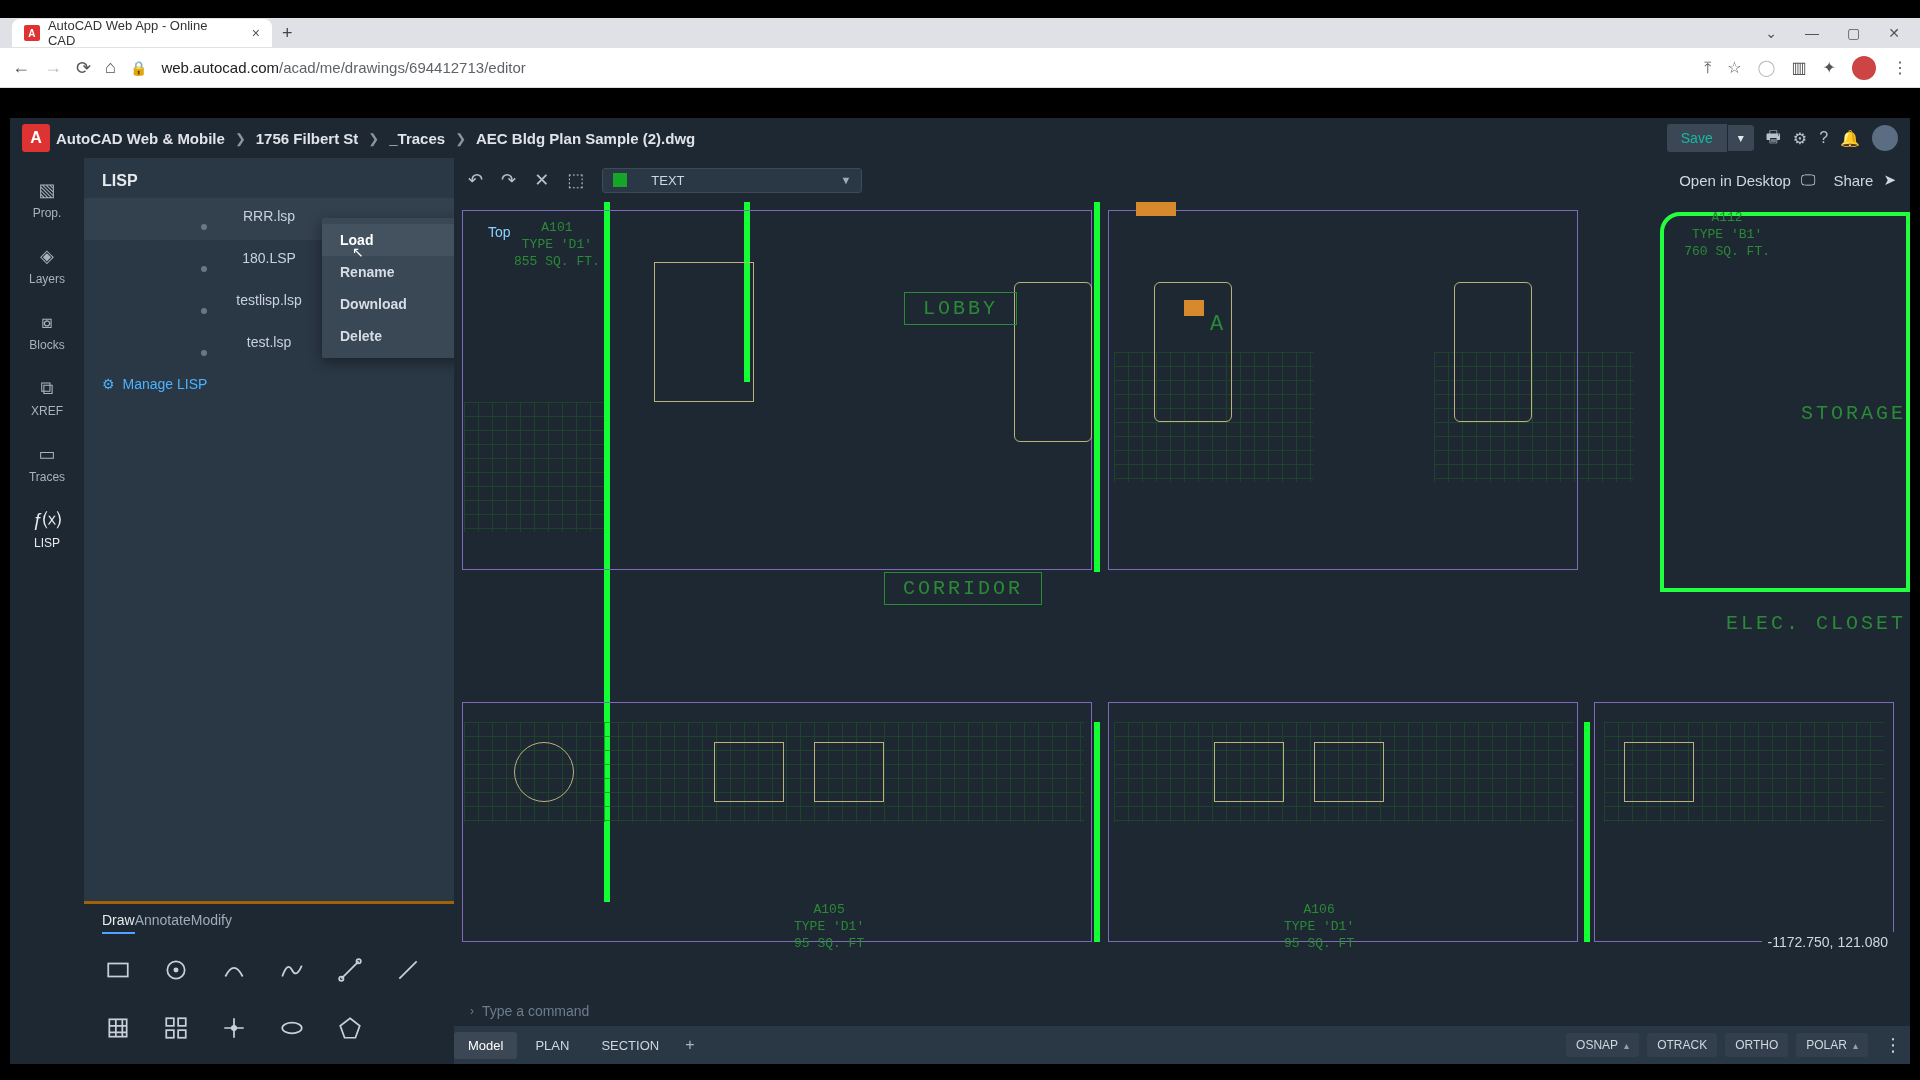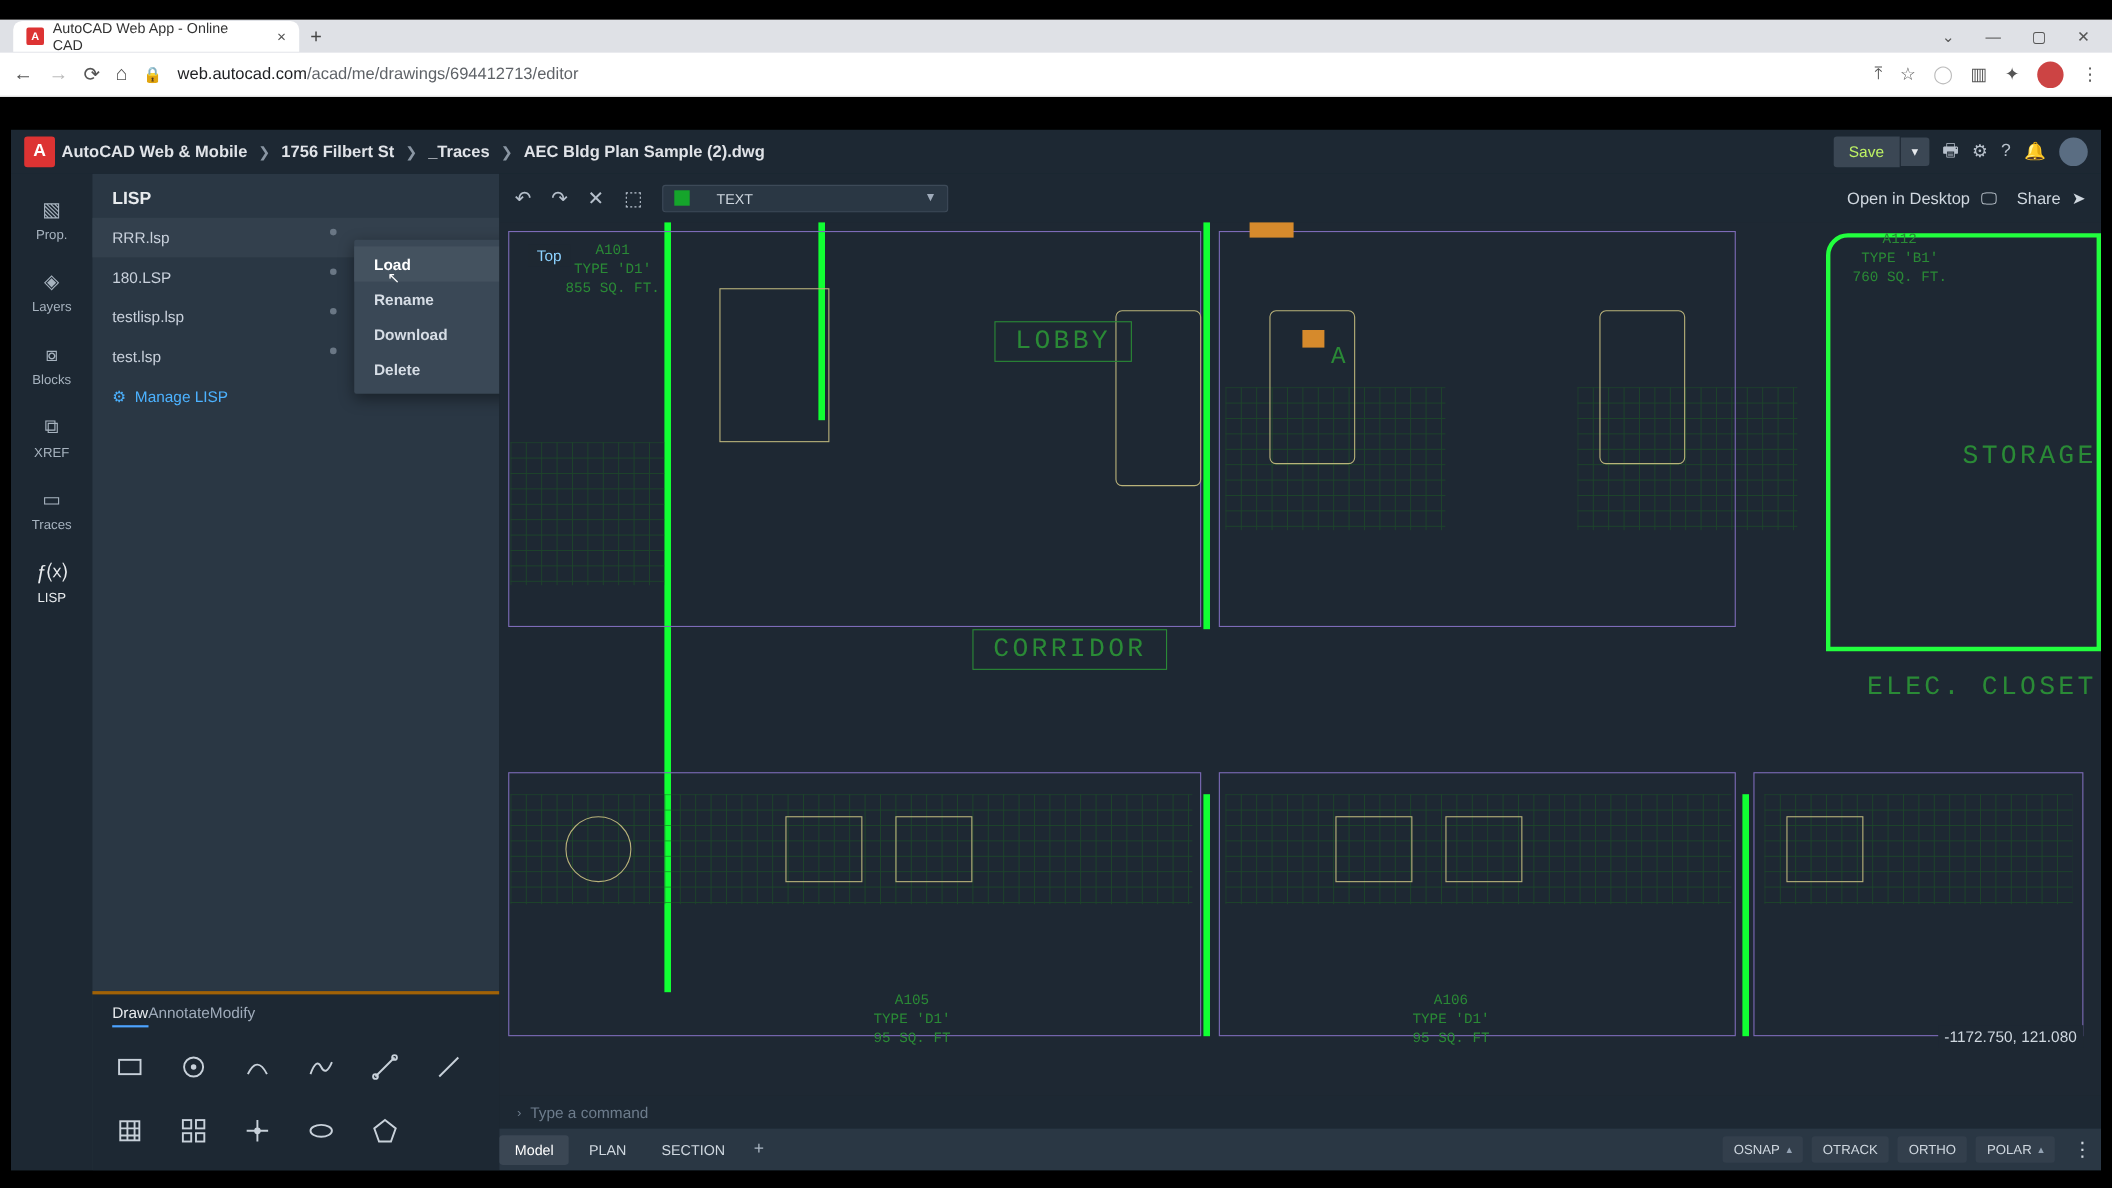--- a/index.html
+++ b/index.html
@@ -26,39 +26,39 @@
   .app { position: absolute; top: 118px; left: 10px; right: 10px; bottom: 16px; background: #1d2833; display: flex; flex-direction: column; overflow: hidden; border-radius: 0; }
 
   
   .app-header { height: 40px; background: #1d2833; display: flex; align-items: center; padding: 0 12px; gap: 6px; color: #ccc; font-size: 15px; }
   .app-logo { width: 28px; height: 28px; background: #d33; border-radius: 3px; display: flex; align-items: center; justify-content: center; color: #fff; font-weight: bold; font-size: 16px; }
   .crumb { color: #e0e3e8; font-size: 15px; }
   .crumb.bold { font-weight: 600; }
   .crumb-sep { color: #8a96a3; margin: 0 4px; font-size: 13px; }
   .app-header-right { margin-left: auto; display: flex; align-items: center; gap: 12px; }
   .save-grp { display: flex; align-items: center; }
-  .save-btn { background: #3b4754; color: #bef264; padding: 6px 14px; border-radius: 3px 0 0 3px; font-size: 14px; }
+  .save-btn { background: #3b4754; color: #14b8a6; padding: 6px 14px; border-radius: 3px 0 0 3px; font-size: 14px; }
   .save-drop { background: #3b4754; color: #e6e9ec; padding: 6px 10px; border-radius: 0 3px 3px 0; margin-left: 1px; font-size: 12px; }
   .hdr-icon { color: #b8c1cc; font-size: 16px; }
   .avatar-app { width: 26px; height: 26px; border-radius: 50%; background: #5a6d82; }
 
   
   .main-row { flex: 1; display: flex; overflow: hidden; }
 
   
   .left-rail { width: 74px; background: #1d2833; display: flex; flex-direction: column; align-items: center; padding-top: 10px; gap: 0; }
   .rail-item { width: 100%; display: flex; flex-direction: column; align-items: center; color: #a7b3bf; font-size: 12px; padding: 10px 0 14px; gap: 4px; cursor: pointer; }
   .rail-item.active { color: #e8ebee; }
   .rail-icon { width: 24px; height: 24px; display: flex; align-items: center; justify-content: center; font-size: 18px; }
 
   
   .side-panel { width: 370px; background: #2a3744; color: #d8dee5; display: flex; flex-direction: column; position: relative; }
   .panel-title { padding: 14px 18px 8px; font-size: 16px; font-weight: 600; color: #e8ebee; }
   .lisp-list { display: flex; flex-direction: column; }
-  .lisp-item { padding: 10px 18px; font-size: 14px; color: #c9d1dc; display: flex; align-items: flex-start; justify-content: space-between; }
+  .lisp-item { padding: 10px 18px; font-size: 14px; color: #c9d1dc; display: flex; align-items: center; justify-content: space-between; flex-direction: column; }
   .lisp-item.hovered { background: #33404d; }
   .lisp-dot { width: 6px; height: 6px; border-radius: 50%; background: #6a7785; margin-right: 130px; }
   .manage-lisp { padding: 10px 18px; font-size: 14px; color: #4cb2ff; display: flex; align-items: center; gap: 8px; }
   .manage-lisp .gear { color: #4cb2ff; font-size: 14px; }
 
   
   .ctx-menu { position: absolute; left: 238px; top: 60px; background: #3a4856; border-radius: 2px; box-shadow: 0 4px 14px rgba(0,0,0,.4); width: 150px; padding: 6px 0; font-weight: bold; }
   .ctx-item { padding: 8px 18px; font-size: 14px; color: #d6dde5; }
   .ctx-item.highlight { background: #44525f; color: #fff; }
   .cursor { position: absolute; left: 268px; top: 86px; color: #fff; font-size: 14px; pointer-events: none; }
@@ -71,21 +71,21 @@
   .layer-swatch { width: 14px; height: 14px; background: #15a52b; }
   .layer-select .caret { margin-left: auto; color: #9fabba; font-size: 11px; }
   .canvas-toolbar-right { margin-left: auto; display: flex; align-items: center; gap: 18px; color: #cfd7df; font-size: 15px; }
   .open-desktop { display: flex; align-items: center; gap: 10px; }
   .share { display: flex; align-items: center; gap: 10px; }
 
   
   .canvas { flex: 1; background: #1e2833; position: relative; overflow: hidden; }
   .view-badge { position: absolute; top: 20px; left: 26px; color: #8cd2ff; font-size: 14px; background: rgba(30,40,50,.6); padding: 2px 8px; }
   .floorplan { position: absolute; inset: 0; }
-  .room-label { position: absolute; color: #2a8a36; font-size: 24px; letter-spacing: 3px; font-family: "Courier New", monospace; }
+  .room-label { position: absolute; color: #2a8a36; font-size: 20px; letter-spacing: 3px; font-family: "Courier New", monospace; }
   .room-code { position: absolute; color: #2a8a36; font-size: 13px; text-align: center; font-family: "Courier New", monospace; line-height: 1.3; white-space: pre; }
   .gwall { position: absolute; background: #11ff33; }
   .storage-box { position: absolute; border: 4px solid #22ff3e; border-radius: 20px 0 0 0; right: 0; top: 10px; width: 250px; height: 380px; }
   .coord { position: absolute; right: 16px; bottom: 44px; color: #cfd7df; font-size: 14px; background: #1e2833; padding: 2px 6px; }
 
   
   .cmd-row { height: 30px; display: flex; align-items: center; padding: 0 16px; background: #1d2833; }
   .cmd-prompt { color: #6d7c8c; font-size: 14px; }
   .cmd-chevron { color: #6d7c8c; margin-right: 8px; font-size: 12px; }
   .tabs-row { height: 38px; background: #2a3744; display: flex; align-items: center; padding: 0 0; gap: 4px; }

